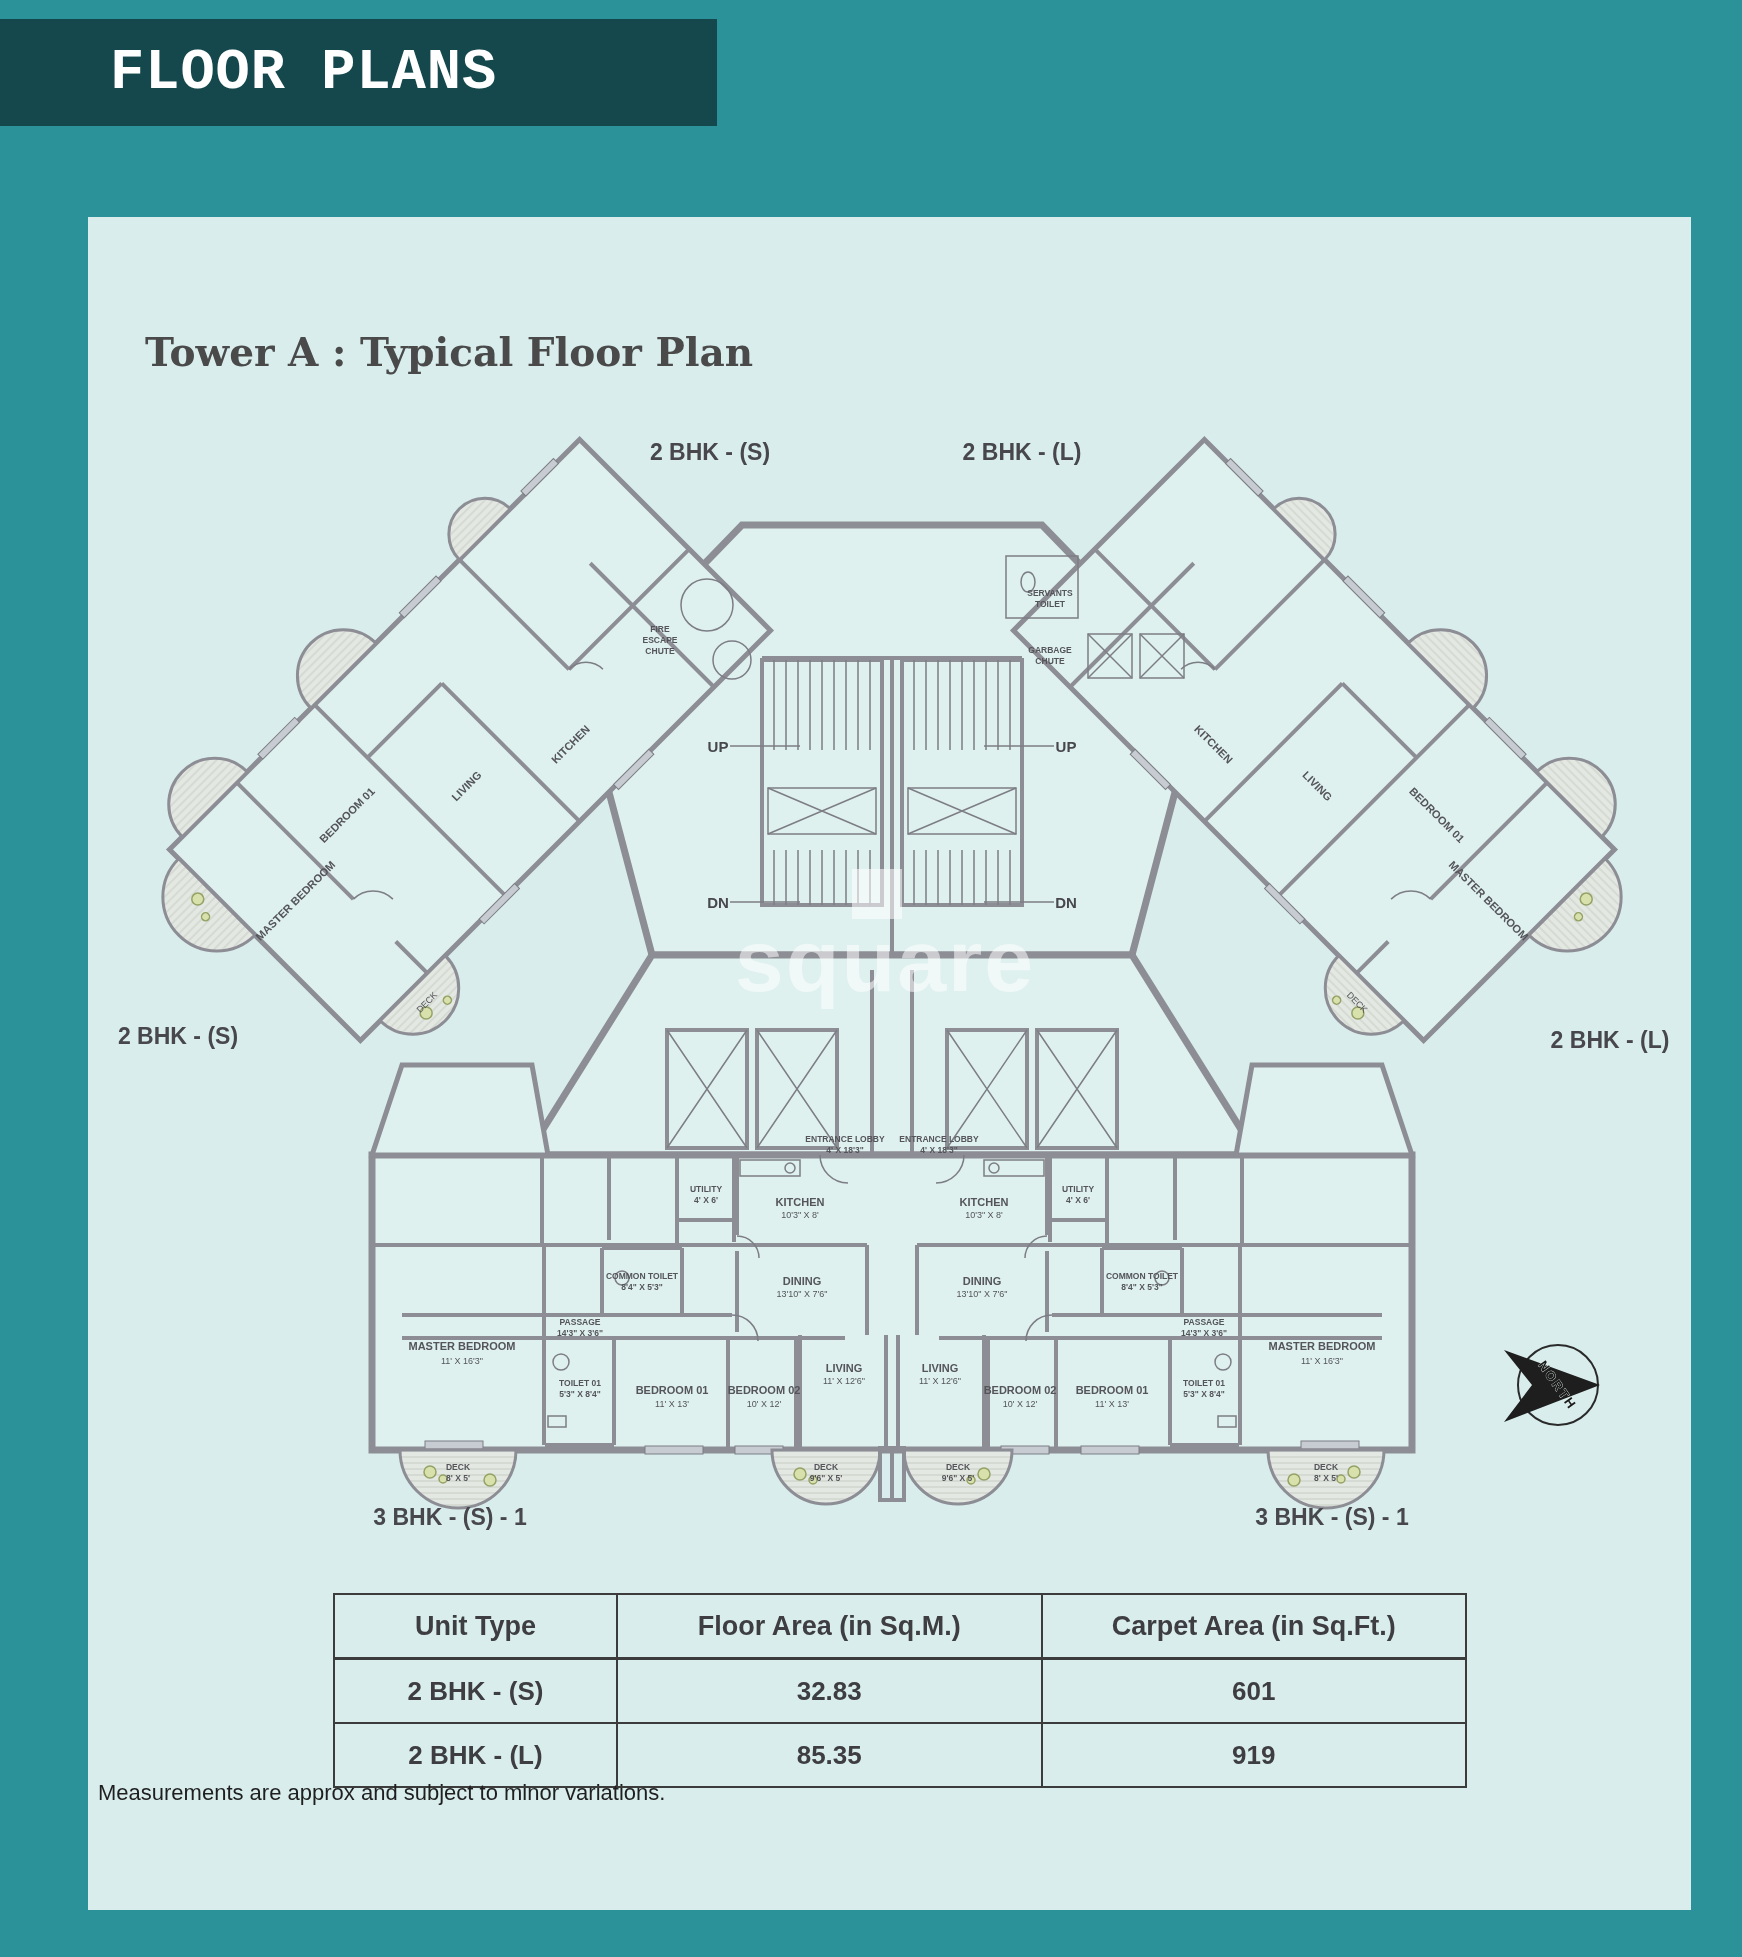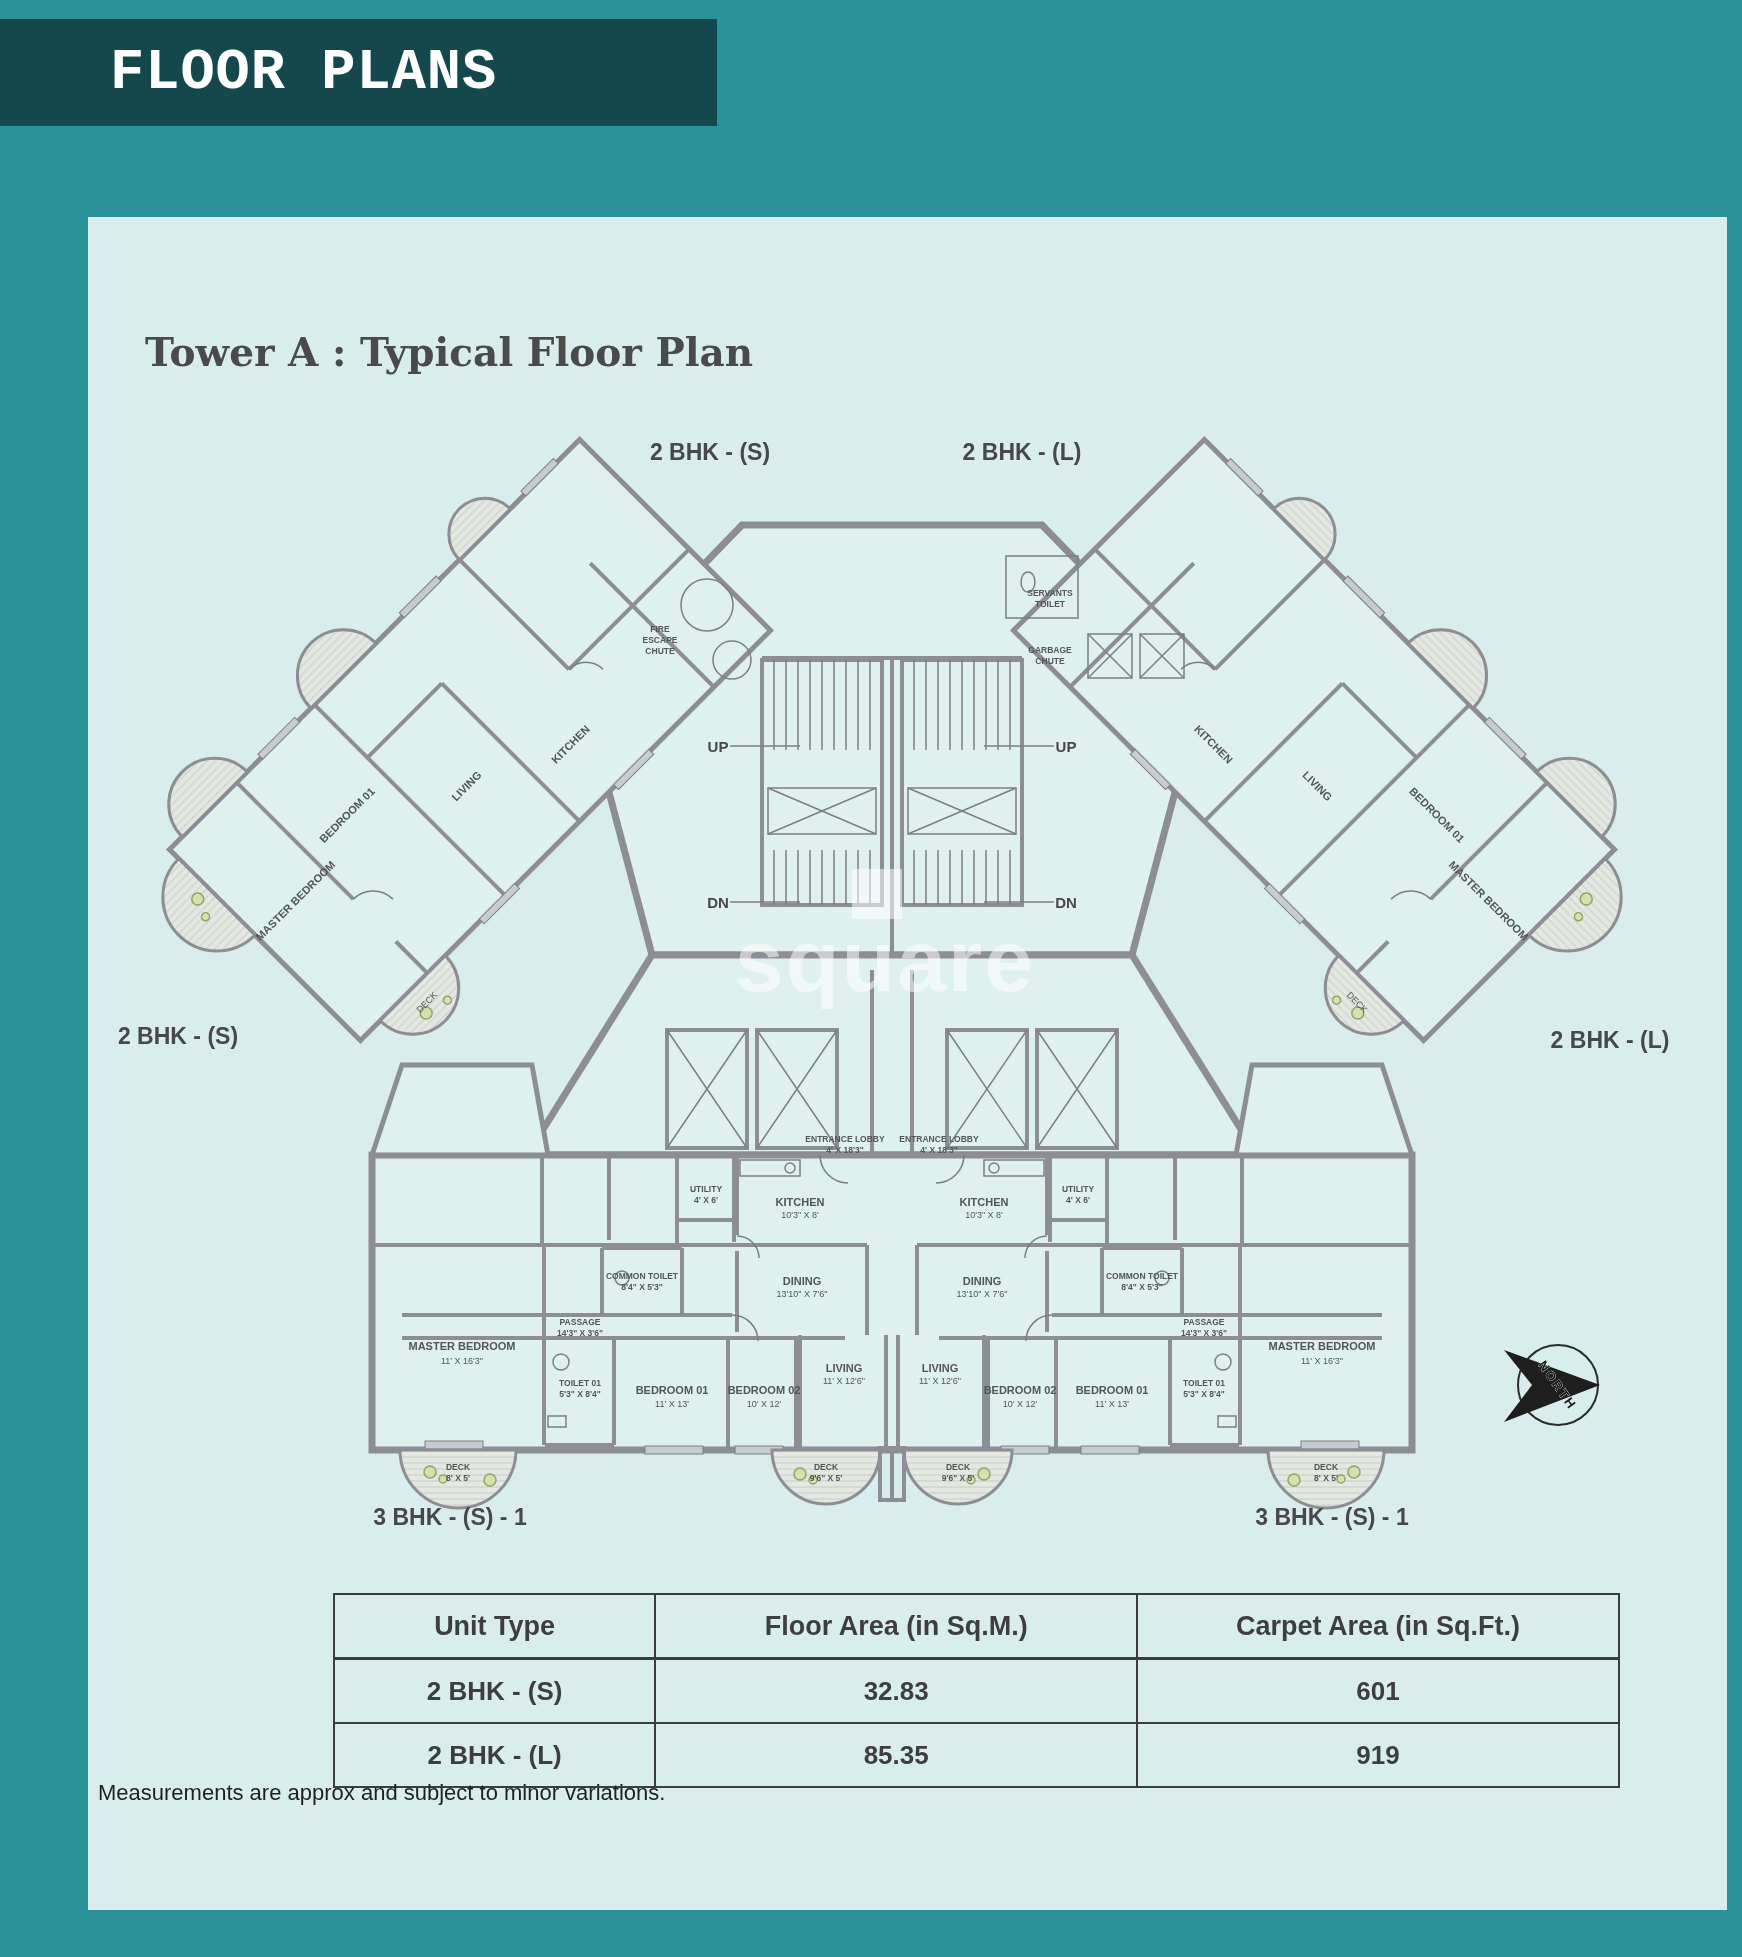--- a/index.html
+++ b/index.html
@@ -13,21 +13,20 @@
     background:#14484D;display:flex;align-items:center;
   }
   .header-bar h1{
     margin:0 0 0 110px;color:#ffffff;font-size:57px;font-weight:800;
     letter-spacing:1px;font-family:Liberation Mono, monospace;
   }
   
   .card{
     position:absolute;left:88px;top:217px;width:1603px;height:1693px;
     background:#D9EEEC;
-    padding-left:36px;
   }
   .plan-title{
     position:absolute;left:57px;top:112px;margin:0;
     font-family:"DejaVu Serif",serif;font-weight:700;font-size:39px;color:#4A4A4A;
   }
   .plan-svg{position:absolute;left:12px;top:193px;z-index:1;}
 
   
   .unit-label{
     position:absolute;transform:translate(-50%,-50%);z-index:3;
@@ -38,21 +37,21 @@
     position:absolute;left:537px;top:652px;width:520px;z-index:4;
     text-align:center;color:rgba(255,255,255,0.55);pointer-events:none;
     font-weight:700;letter-spacing:2px;line-height:0.95;
   }
   .watermark .row1{display:flex;align-items:center;justify-content:center;font-size:88px;flex-direction:column;}
   .watermark .sq{width:50px;height:50px;background:rgba(255,255,255,0.55);margin-right:16px;}
   .watermark .row2{font-size:88px;}
 
   
   .area-table{
-    position:absolute;left:245px;top:1376px;width:1287px;z-index:3;
+    position:absolute;left:245px;top:1376px;width:1134px;z-index:3;
     border-collapse:collapse;table-layout:fixed;
   }
   .area-table th,.area-table td{
     border:2px solid #3C3C3C;height:62px;text-align:center;vertical-align:middle;
     color:#3E3E42;font-weight:700;padding:0;
   }
   .area-table th{font-size:27px;border-bottom-width:3px;}
   .area-table td{font-size:26px;}
   .col-unit{width:25%;}
   .col-sqm{width:37.5%;}

